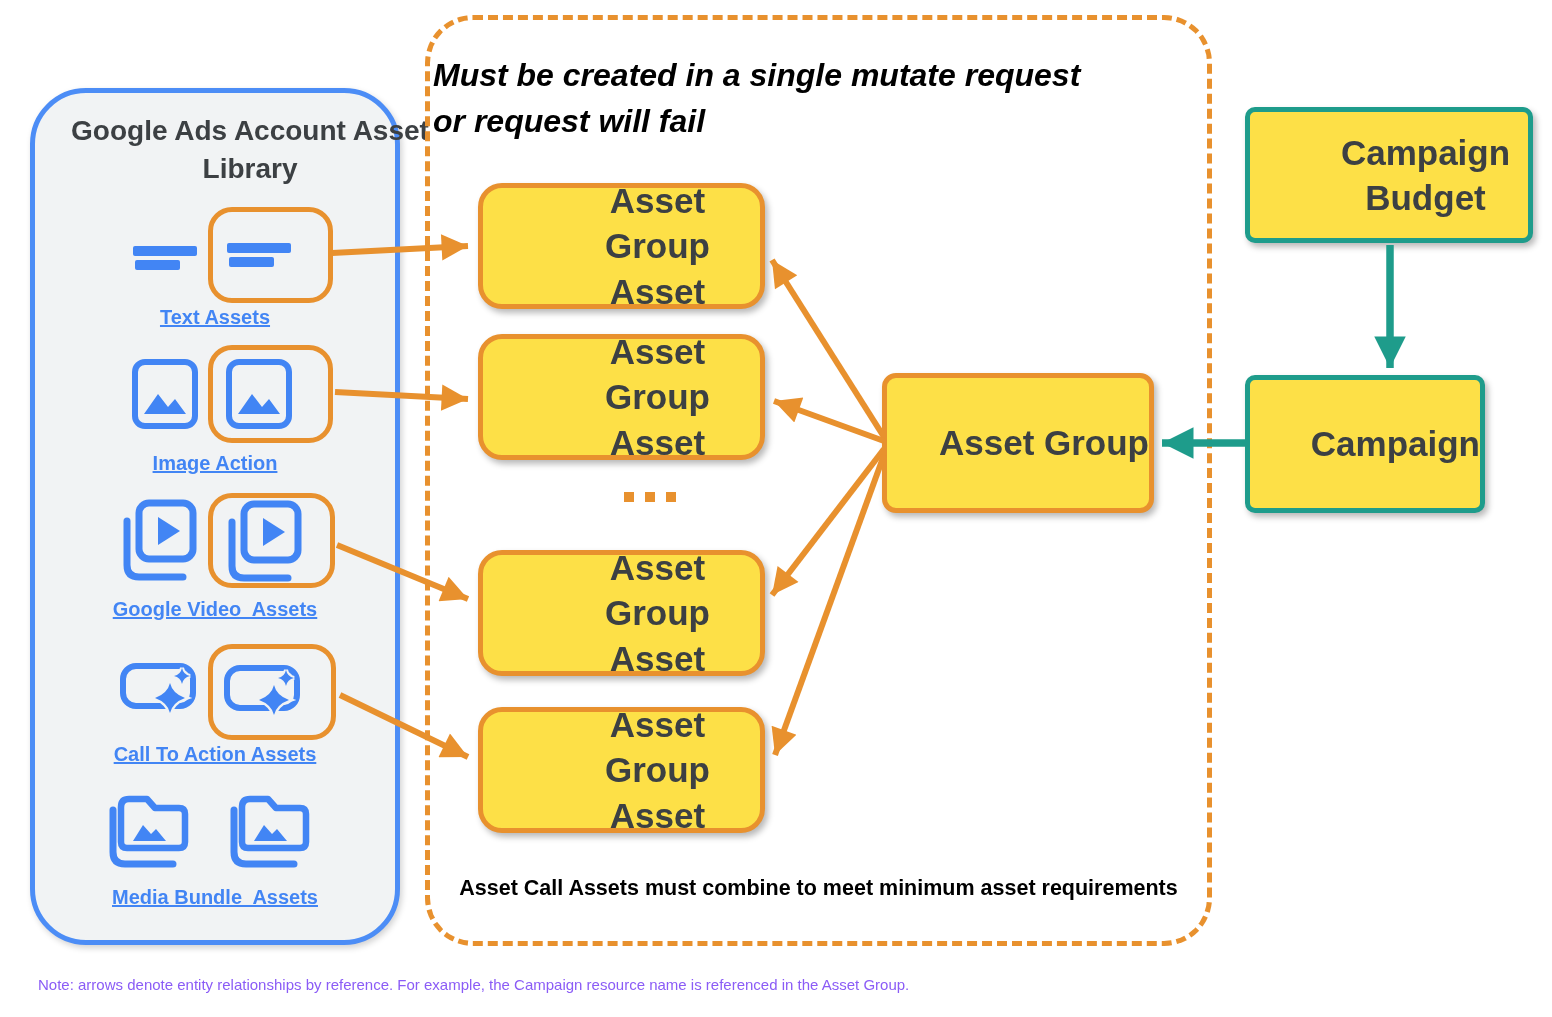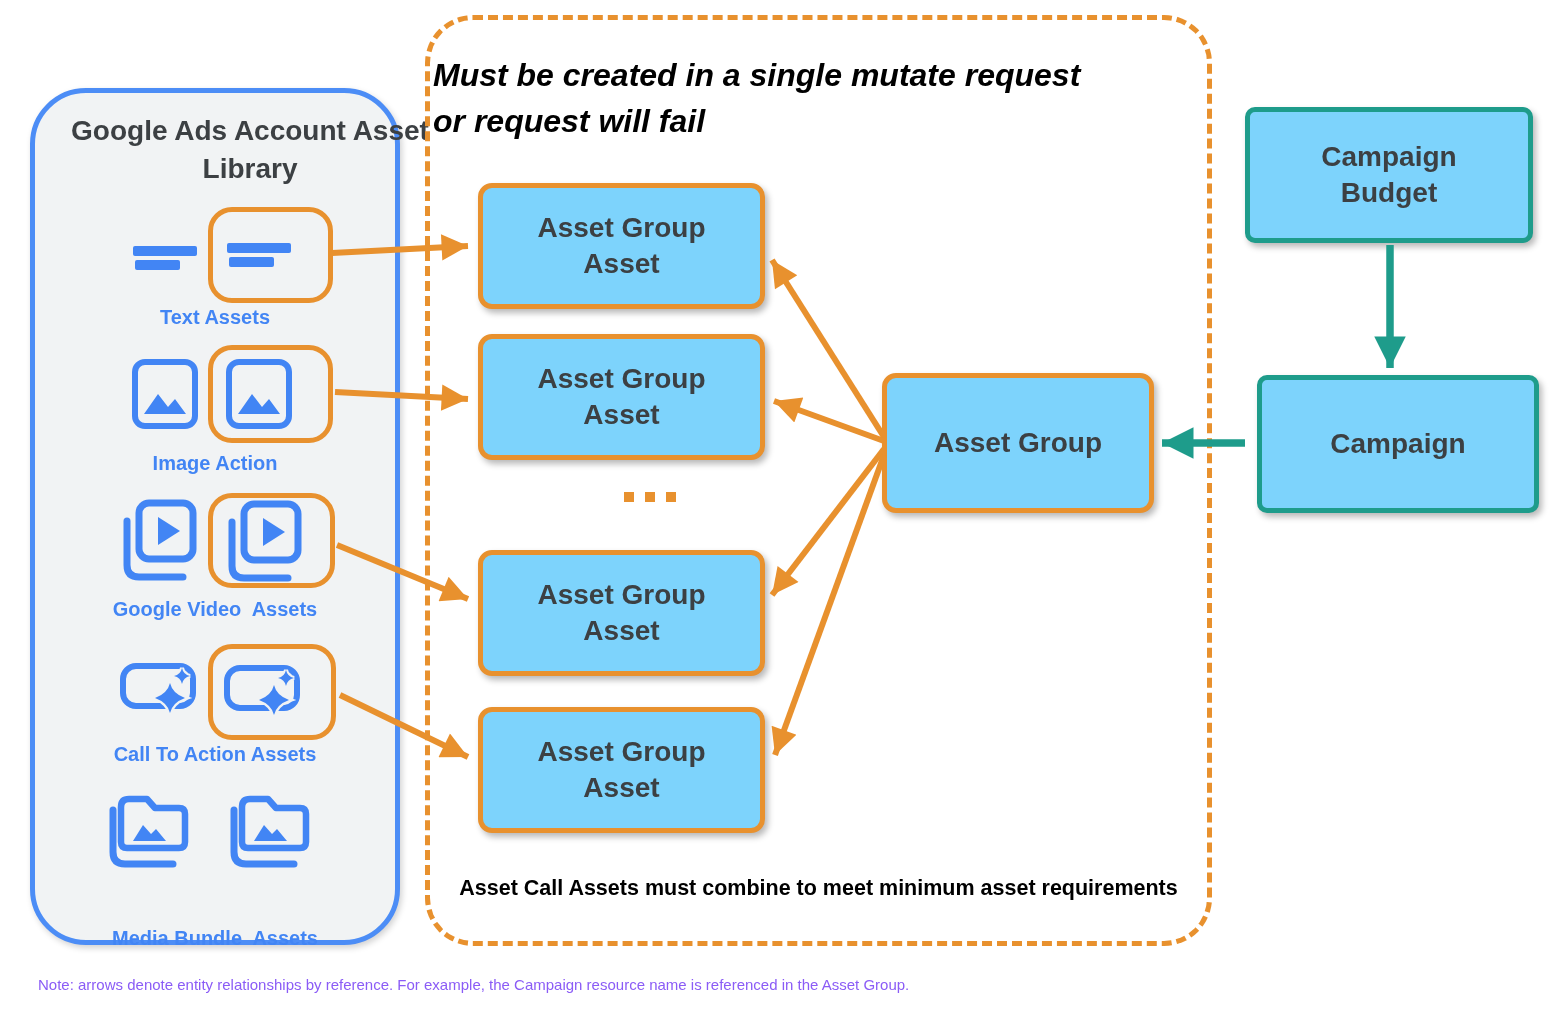--- a/index.html
+++ b/index.html
@@ -13,49 +13,49 @@
     left:30px; top:88px; width:370px; height:857px;
     border:5px solid #4C8DF6; border-radius:56px; background:#F1F3F4;
     box-shadow:2px 3px 6px rgba(0,0,0,.18); box-sizing:border-box;
   }
   .library-title{
     left:30px; top:112px; width:440px; text-align:center;
     font-size:28px; font-weight:bold; color:#3C4043; line-height:1.35;
   }
   .asset-label{
     left:30px; width:370px; text-align:center;
-    font-size:20px; font-weight:bold; color:#4285F4; white-space:pre-wrap;
+    font-size:20px; font-weight:bold; color:#4285F4; white-space:pre-wrap;text-decoration:underline;
   }
   .orange-wrap{
     border:5px solid #E8912E; border-radius:24px; background:transparent; box-sizing:border-box;
   }
   
   .mutate-box{
     left:425px; top:15px; width:787px; height:931px;
     border:5px dashed #E8912E; border-radius:48px; box-sizing:border-box; background:transparent;
   }
   .mutate-title{
     left:433px; top:52px; width:771px; text-align:left;
     font-size:32px; font-weight:bold; font-style:italic; color:#000000; line-height:1.45;
   }
   .mutate-footnote{
     left:433px; top:876px; width:771px; text-align:center;
     font-size:21.5px; font-weight:bold; color:#000000;
   }
   
   .node{
-    display:flex; align-items:center; justify-content:center; text-align:center;
-    background:#7dd3fc; box-sizing:border-box; border-radius:14px;
+    display:flex; align-items:center; justify-content:flex-end; text-align:center;
+    background:#fde047; box-sizing:border-box; border-radius:14px;
     box-shadow:3px 4px 6px rgba(0,0,0,.28);
-    font-size:28px; font-weight:bold; color:#3C4043; line-height:1.3;
+    font-size:35px; font-weight:bold; color:#3C4043; line-height:1.3;
   }
   .node .inner{width:205px;}
   .orange-node{border:5px solid #E8912E;}
   .teal-node{border:5px solid #1E9C8B; border-radius:10px;}
-  .aga{left:478px; width:287px; height:126px;}
+  .aga{left:478px; width:287px; height:126px;border-radius:24px;}
   
   .ellipsis{left:624px; top:492px; display:flex; gap:11px;}
   .ellipsis .sq{width:10px; height:10px; background:#E8912E; display:inline-block;}
   
   .page-note{
     left:38px; top:976px; width:1490px;
     font-size:15px; font-weight:normal; color:#8b5cf6;
   }
   
   #arrows{position:absolute; left:0; top:0; pointer-events:none;}
@@ -140,21 +140,21 @@
       <polygon points="30,55 40,39 48,48 53,43 63,55" fill="#4285F4"></polygon>
     </svg>
   </div>
   <div class="abs icon-abs" style="left:224px; top:786px;">
     <svg width="88" height="86" viewBox="0 0 88 86">
       <path d="M10,24 V66 Q10,78 22,78 H70" fill="none" stroke="#4285F4" stroke-width="7" stroke-linecap="round"></path>
       <path d="M26,13 H44 L52,22 H76 Q82,22 82,28 V56 Q82,62 76,62 H24 Q18,62 18,56 V21 Q18,13 26,13 Z" fill="none" stroke="#4285F4" stroke-width="6.5" stroke-linejoin="round"></path>
       <polygon points="30,55 40,39 48,48 53,43 63,55" fill="#4285F4"></polygon>
     </svg>
   </div>
-  <div class="abs asset-label" style="top:886px;margin-top:41px;">Media Bundle  Assets</div>
+  <div class="abs asset-label" style="top:886px;">Media Bundle  Assets</div>
 
   <div class="abs mutate-box"></div>
   <div class="abs mutate-title">
     <div>Must be created in a single mutate request</div>
     <div>or request will fail</div>
   </div>
 
   <div class="abs node orange-node aga" style="top:183px;">
     <span class="inner">Asset Group Asset</span>
   </div>
@@ -174,21 +174,21 @@
   </div>
 
   <div class="abs mutate-footnote">Asset Call Assets must combine to meet minimum asset requirements</div>
 
   <div class="abs node orange-node" style="left:882px; top:373px; width:272px; height:140px;">
     <span>Asset Group</span>
   </div>
   <div class="abs node teal-node" style="left:1245px; top:107px; width:288px; height:136px;">
     <span class="inner">Campaign Budget</span>
   </div>
-  <div class="abs node teal-node" style="left:1245px; top:375px; width:282px; height:138px;margin-left:12px;">
+  <div class="abs node teal-node" style="left:1245px; top:375px; width:240px; height:138px;">
     <span>Campaign</span>
   </div>
 
   <svg id="arrows" width="1552" height="1017" viewBox="0 0 1552 1017">
     <defs>
       <marker id="ah-o" viewBox="0 0 10 10" refX="10" refY="5" markerWidth="5" markerHeight="4.4" orient="auto-start-reverse">
         <path d="M0,0 L10,5 L0,10 Z" fill="#E8912E"></path>
       </marker>
       <marker id="ah-t" viewBox="0 0 10 10" refX="10" refY="5" markerWidth="4.6" markerHeight="4.2" orient="auto-start-reverse">
         <path d="M0,0 L10,5 L0,10 Z" fill="#1E9C8B"></path>

